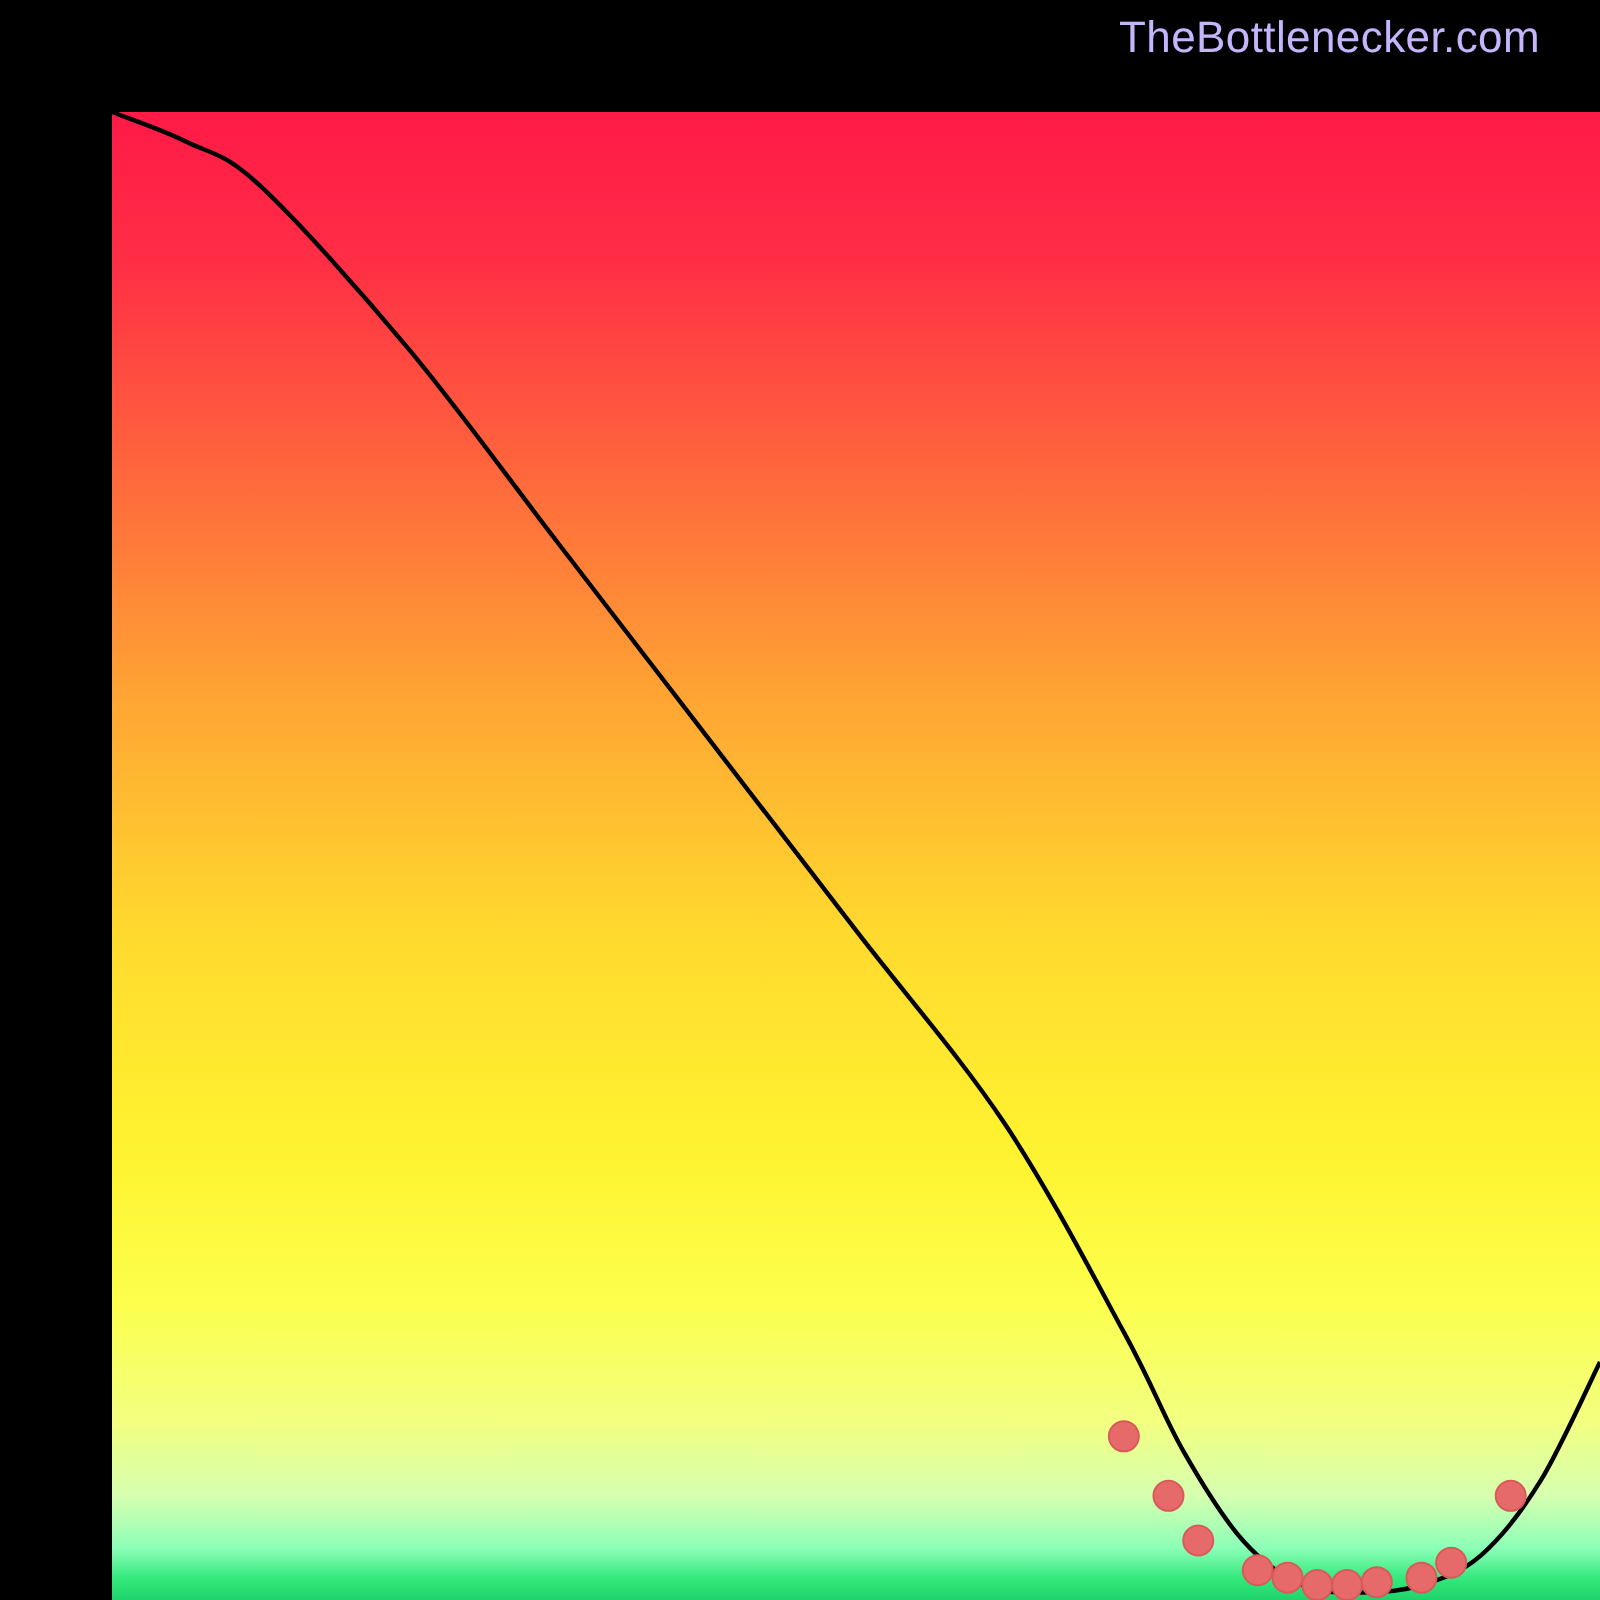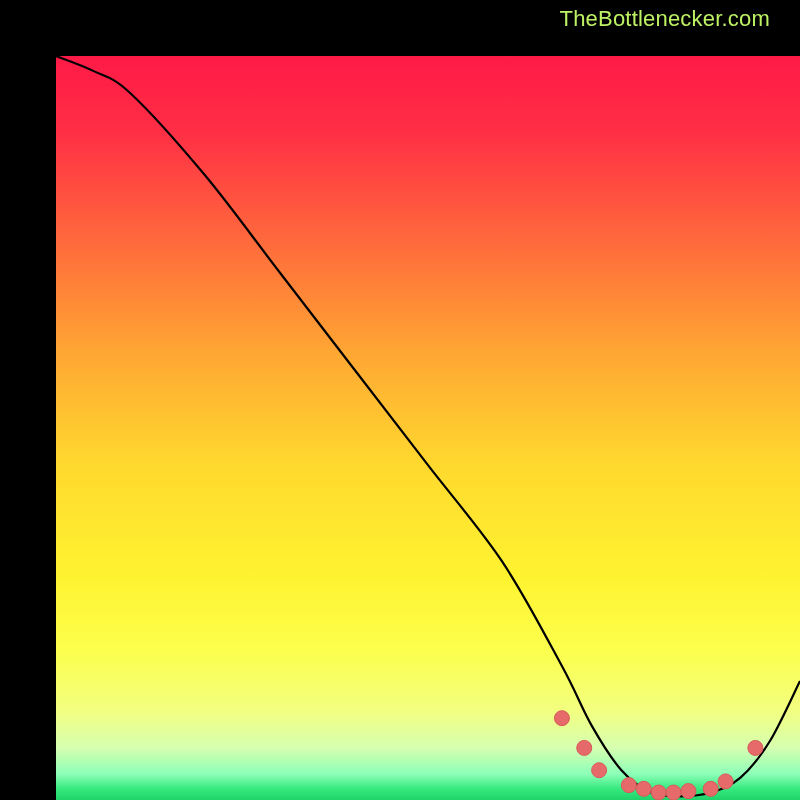--- a/index.html
+++ b/index.html
@@ -16,21 +16,21 @@
     left: 28px;
     top: 28px;
     width: 744px;
     height: 744px;
     background: #000;
   }
   .watermark {
     position: absolute;
     top: 6px;
     right: 30px;
-    color: #bef264;
+    color: #c4b5fd;
     font-size: 22px;
     letter-spacing: 0.2px;
   }
   svg {
     position: absolute;
     left: 28px;
     top: 28px;
   }
 </style>
 </head>

